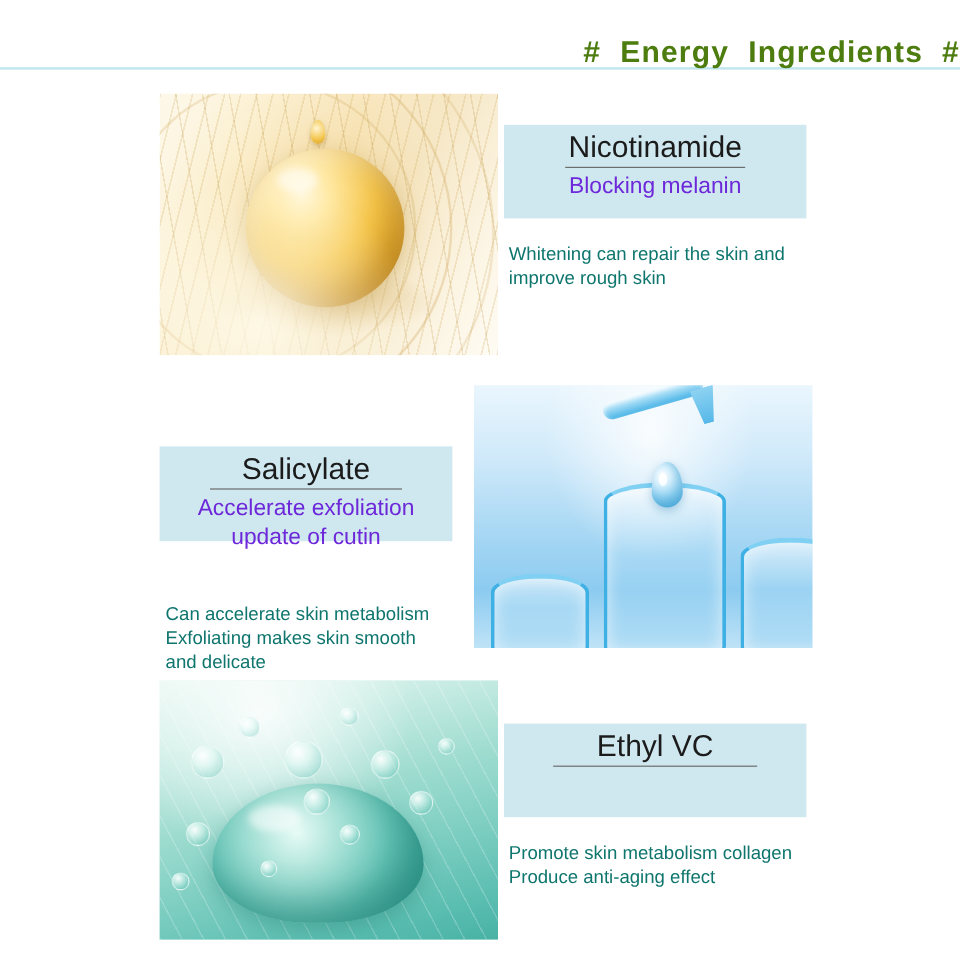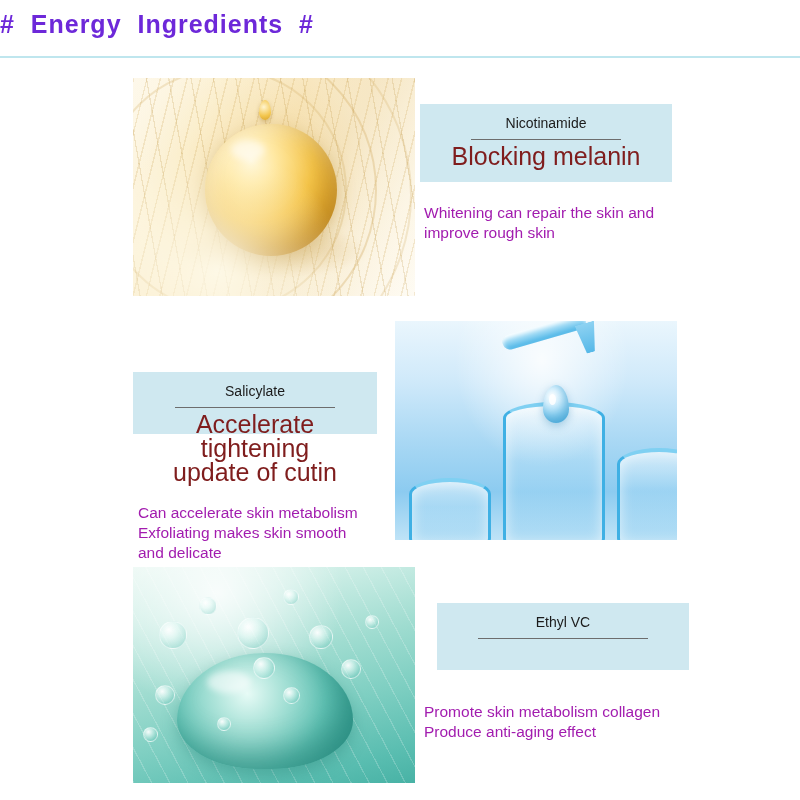--- a/index.html
+++ b/index.html
@@ -23,68 +23,68 @@
     top: 0;
     width: 800px;
     height: 58px;
     background: #ffffff;
     border-bottom: 2px solid #bfe6ee;
     box-sizing: border-box;
   }
   .header-title {
     position: absolute;
     left: 0;
-    top: 10px;
+    top: 30px;
     width: 800px;
-    text-align: left;
+    text-align: right;
     font-size: 25px;
     font-weight: 700;
     letter-spacing: 1px;
-    color: #6d28d9;
+    color: #4d7c0f;
     white-space: pre;
   }
 
   
   .photo {
     position: absolute;
     overflow: hidden;
   }
 
   .callout {
     position: absolute;
     background: #cfe8f0;
     box-sizing: border-box;
     padding: 7px 12px 9px 12px;
   }
   .callout .c-title {
     text-align: center;
-    font-size: 14px;
+    font-size: 25px;
     color: #1b1b1b;
     line-height: 25px;
     padding-bottom: 3px;
     white-space: pre;
   }
   .callout .c-rule {
     height: 1px;
     background: #6d6d6d;
     margin: 0 auto 4px auto;
   }
   .callout .c-sub {
     text-align: center;
-    font-size: 25px;
-    color: #7f1d1d;
+    font-size: 19px;
+    color: #6d28d9;
     line-height: 24px;
     white-space: pre-line;
   }
 
   .bodytext {
     position: absolute;
     font-size: 15.5px;
     line-height: 20px;
-    color: #a21caf;
+    color: #0f766e;
     white-space: pre-line;
   }
 
   
   #photo1 {
     left: 133px; top: 78px; width: 282px; height: 218px;
     background:
       radial-gradient(circle at 42% 45%, rgba(255,231,160,0.0) 30%, rgba(255,255,255,0.25) 60%),
       linear-gradient(118deg, #fdf6e4 0%, #fbeecb 22%, #f6e0ae 45%, #f3dfb2 62%, #fbf2dc 85%, #fefaf0 100%);
     border-radius: 1px;
@@ -194,21 +194,21 @@
     background: radial-gradient(circle at 35% 30%, #ffffff 0%, #d6f0fd 25%, #8ed2f3 60%, #46aee0 100%);
     border-radius: 50% 50% 50% 50% / 64% 64% 36% 36%;
     box-shadow: 0 3px 8px rgba(40,130,180,.35), inset -4px -6px 10px rgba(50,140,190,.35);
   }
   .droplet:after {
     content: "";
     position: absolute; left: 6px; top: 9px; width: 7px; height: 11px;
     border-radius: 50%; background: rgba(255,255,255,.85);
   }
 
-  #callout2 { left: 133px; top: 372px; width: 244px; height: 62px; }
+  #callout2 { left: 133px; top: 372px; width: 244px; height: 79px; }
   #body2 { left: 138px; top: 470px; width: 252px; margin-top: 33px; }
 
   
   #photo3 {
     left: 133px; top: 567px; width: 282px; height: 216px;
     background: linear-gradient(165deg, #eaf8f3 0%, #cdeee6 20%, #9fdcd0 45%, #7fcfc2 65%, #59bdb0 88%, #48b2a5 100%);
   }
   .w-glow {
     position: absolute; inset: 0;
     background: radial-gradient(ellipse at 30% 12%, rgba(255,255,255,0.85) 0%, rgba(255,255,255,0) 45%);
@@ -231,21 +231,21 @@
       repeating-linear-gradient(62deg, rgba(255,255,255,0.30) 0px, rgba(255,255,255,0.30) 1.2px, rgba(255,255,255,0) 1.2px, rgba(255,255,255,0) 16px);
     opacity: .65;
   }
   .bub {
     position: absolute;
     border-radius: 50%;
     background: radial-gradient(circle at 34% 30%, rgba(255,255,255,.92) 0%, rgba(230,250,246,.55) 35%, rgba(120,205,194,.30) 70%, rgba(70,175,165,.45) 100%);
     border: 1px solid rgba(255,255,255,.55);
   }
 
-  #callout3 { left: 437px; top: 603px; width: 252px; height: 67px; }
+  #callout3 { left: 420px; top: 603px; width: 252px; height: 78px; }
   #body3 { left: 424px; top: 702px; width: 252px; }
 </style>
 </head>
 <body>
 
 <div class="header">
   <div class="header-title">#  Energy  Ingredients  #</div>
 </div>
 
 <div class="photo" id="photo1">
@@ -277,21 +277,21 @@
   <div class="pipette">
     <div class="stem"></div>
     <div class="tip"></div>
   </div>
   <div class="droplet"></div>
 </div>
 
 <div class="callout" id="callout2">
   <div class="c-title">Salicylate</div>
   <div class="c-rule" style="width:160px"></div>
-  <div class="c-sub">Accelerate tightening
+  <div class="c-sub">Accelerate exfoliation
 update of cutin</div>
 </div>
 
 <div class="bodytext" id="body2">Can accelerate skin metabolism
 Exfoliating makes skin smooth
 and delicate</div>
 
 <div class="photo" id="photo3">
   <div class="w-streak"></div>
   <div class="w-glow"></div>

